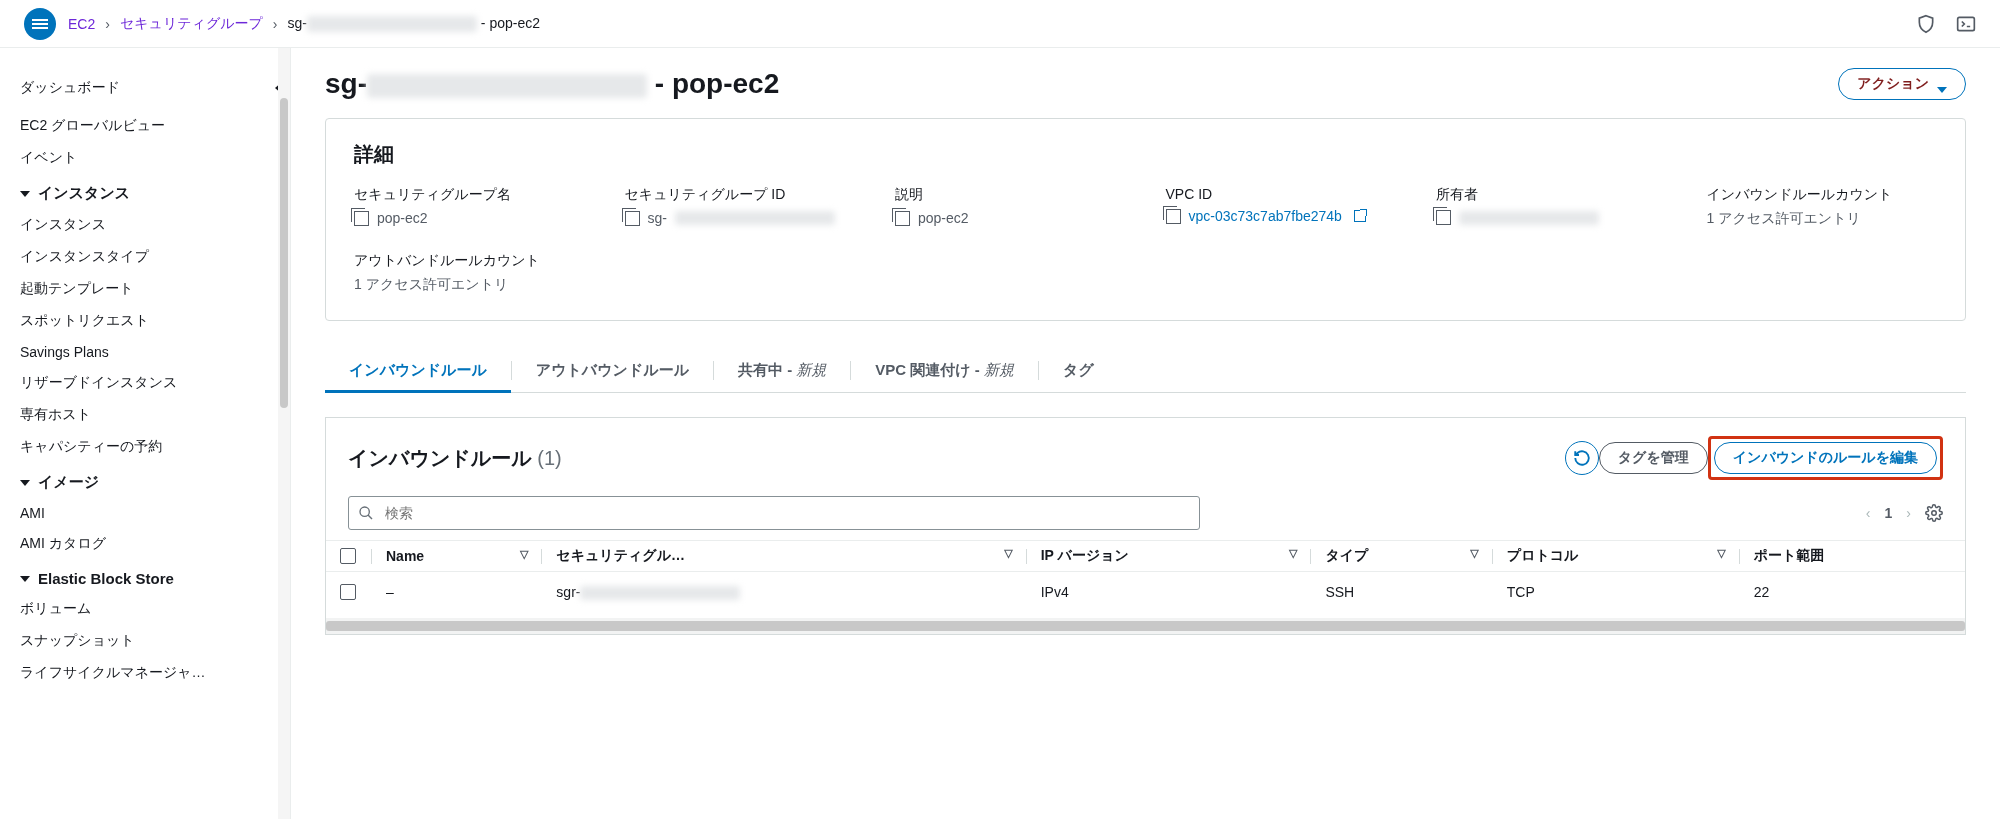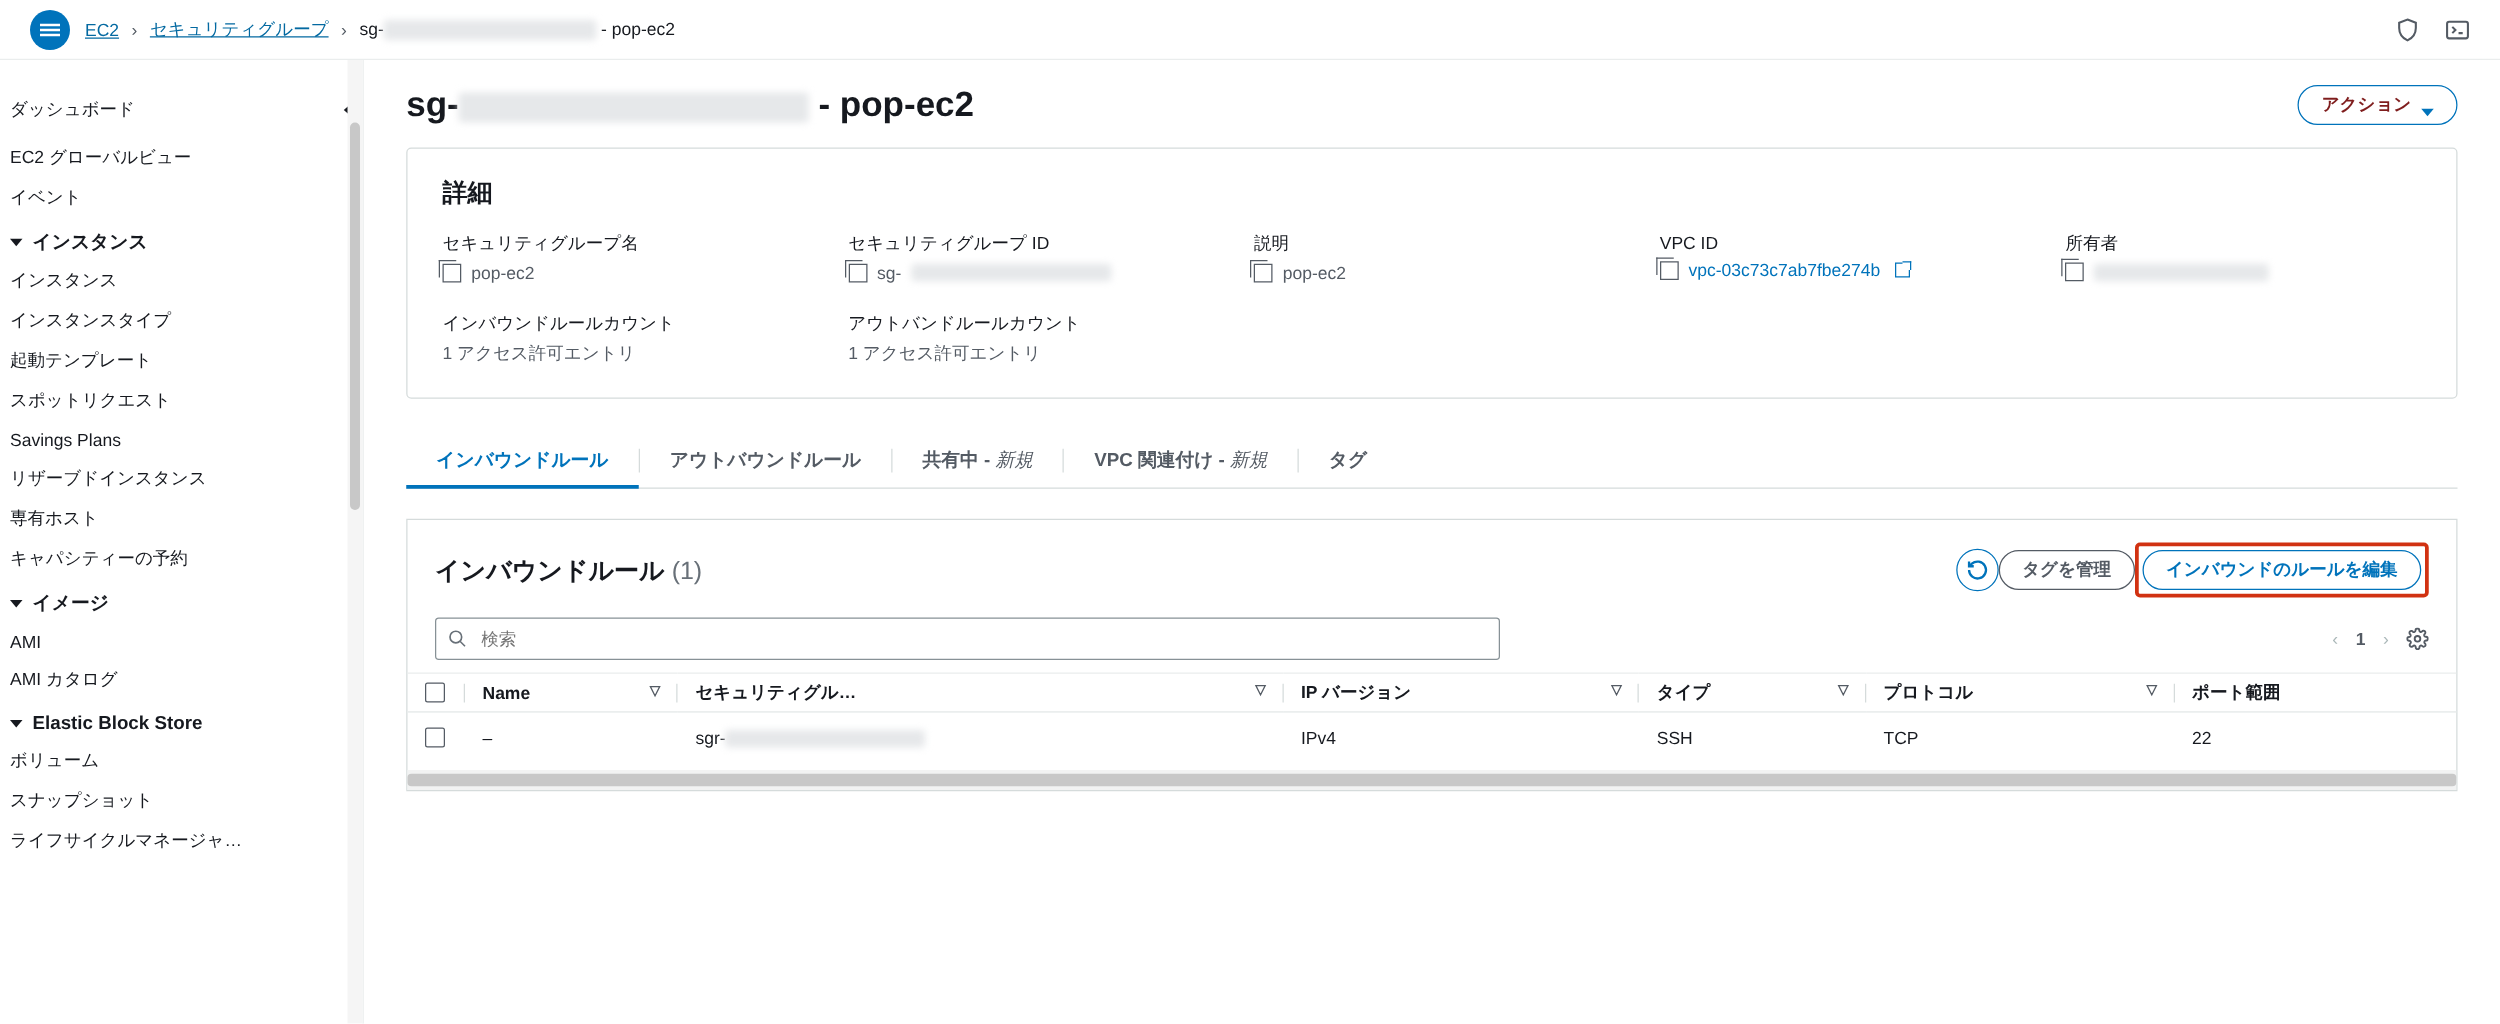--- a/index.html
+++ b/index.html
@@ -1,48 +1,48 @@
 <!DOCTYPE html>
 <html><head>
 <meta charset="utf-8">
 <style>
 *{box-sizing:border-box;margin:0;padding:0;font-family:"Amazon Ember","Helvetica Neue",Arial,sans-serif}
 body{background:#fff;color:#16191f;font-size:14px;width:2000px;height:819px;overflow:hidden}
 .topbar{height:48px;display:flex;align-items:center;padding:0 24px;border-bottom:1px solid #eaeded;gap:12px}
 .hamburger{width:32px;height:32px;border-radius:50%;background:#0073bb;display:flex;align-items:center;justify-content:center;color:#fff;cursor:pointer}
 .hamburger svg{width:16px;height:16px}
 .breadcrumb{display:flex;align-items:center;gap:10px;font-size:14px}
-.breadcrumb a{color:#0369a1;text-decoration:underline;cursor:pointer}
+.breadcrumb a{color:#6d28d9;cursor:pointer}
 .breadcrumb .chev{color:#545b64}
 .breadcrumb .cur{color:#16191f}
 .redact{display:inline-block;background:#e6e8ea;filter:blur(3px);border-radius:3px;vertical-align:middle}
 .topbar-right{margin-left:auto;display:flex;gap:20px;align-items:center;color:#545b64}
 .ticon{width:20px;height:20px;cursor:pointer}
 
 .layout{display:flex;height:calc(819px - 48px)}
-.sidebar{width:290px;padding:18px 8px 18px 8px;overflow-y:auto;position:relative}
+.sidebar{width:290px;padding:18px 8px 18px 20px;overflow-y:auto;position:relative}
 .side-scroll{position:absolute;right:0;top:0;bottom:0;width:12px;background:#f5f5f5}
 .side-scroll::after{content:"";position:absolute;left:2px;right:2px;top:50px;height:310px;background:#c8c8c8;border-radius:4px}
 .sidebar .row{display:flex;align-items:center;justify-content:space-between;padding:6px 0}
 .sidebar .item{padding:7px 0;font-size:14px;color:#16191f;cursor:pointer}
 .sidebar .header{font-weight:700;font-size:15px;padding:10px 0 6px;display:flex;align-items:center;gap:4px}
 .caret{display:inline-block;width:0;height:0;border-left:5px solid transparent;border-right:5px solid transparent;border-top:6px solid #16191f;margin-right:4px}
 .collapse-caret{width:0;height:0;border-top:6px solid transparent;border-bottom:6px solid transparent;border-right:7px solid #16191f;cursor:pointer}
 
 .main{flex:1;padding:20px 34px;overflow:auto;border-left:1px solid #eaeded}
 .titlebar{display:flex;align-items:center;justify-content:space-between;margin-bottom:18px}
 .page-title{font-size:28px;font-weight:700}
 .btn{border:1px solid #545b64;background:#fff;border-radius:20px;padding:6px 18px;font-size:14px;cursor:pointer;font-weight:700}
 .btn.primary{border-color:#0073bb;color:#0073bb}
 .btn.action{border-color:#0073bb;color:#7f1d1d;display:flex;gap:8px;align-items:flex-end}
 .dd-caret{width:0;height:0;border-left:5px solid transparent;border-right:5px solid transparent;border-top:6px solid #0073bb}
 
 .panel{border:1px solid #d5dbdb;border-radius:4px;padding:22px 28px 26px;margin-bottom:28px}
 .panel h2{font-size:20px;font-weight:700;margin-bottom:18px}
-.detail-grid{display:grid;grid-template-columns:repeat(5,1fr);gap:24px 40px}
+.detail-grid{display:grid;grid-template-columns:repeat(6,1fr);gap:24px 40px}
 .detail-item .lbl{font-size:14px;color:#16191f;margin-bottom:6px}
 .detail-item .val{font-size:14px;display:flex;align-items:center;gap:8px;color:#545b64}
 .copy-icon{width:15px;height:15px;border:1.5px solid #545b64;position:relative;cursor:pointer;flex-shrink:0}
 .copy-icon::before{content:"";position:absolute;left:-4px;top:-4px;width:13px;height:13px;border:1.5px solid #545b64;border-right:none;border-bottom:none}
 .link{color:#0073bb;cursor:pointer}
 .ext-icon{width:12px;height:12px;border:1.5px solid #0073bb;position:relative;display:inline-block;margin-left:4px}
 .ext-icon::after{content:"";position:absolute;right:-2px;top:-2px;width:6px;height:6px;border-top:1.5px solid #0073bb;border-right:1.5px solid #0073bb;background:#fff}
 
 .tabs{display:flex;gap:0;border-bottom:1px solid #d5dbdb;margin-bottom:24px}
 .tab{padding:12px 24px;font-size:15px;font-weight:700;color:#545b64;cursor:pointer;position:relative}

